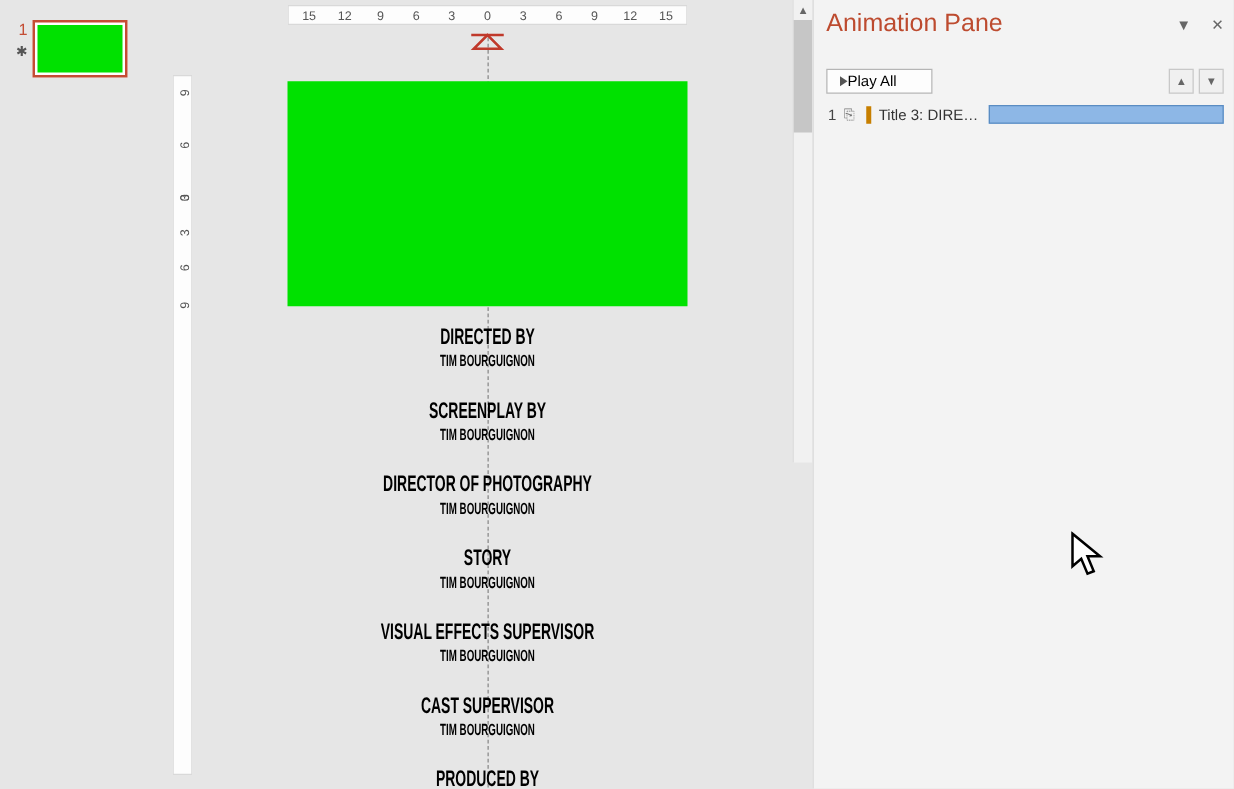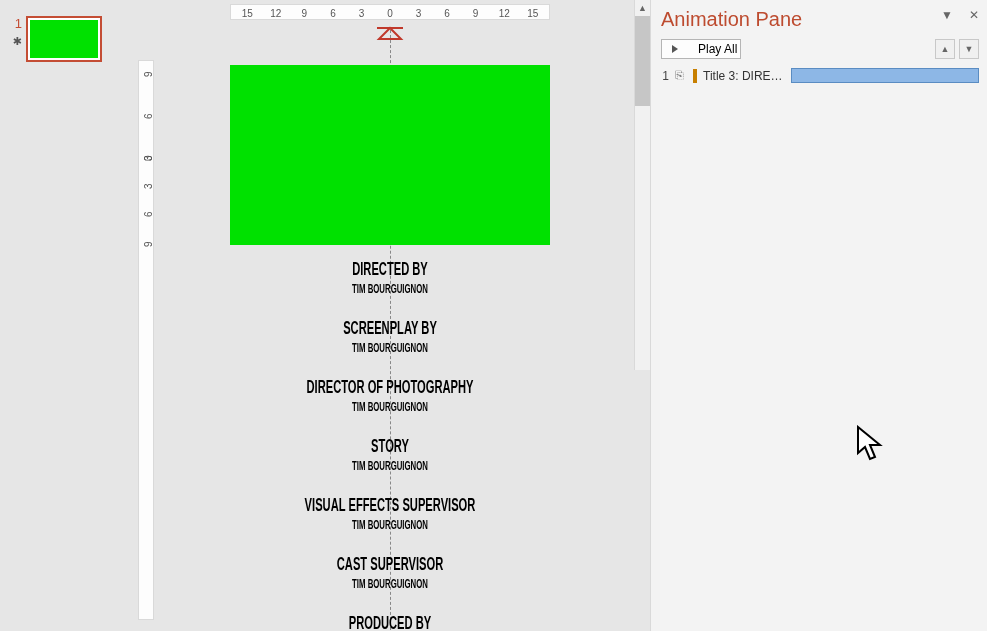--- a/index.html
+++ b/index.html
@@ -156,41 +156,41 @@
   }
   .anim-panel {
     width: 337px;
     background: #f3f3f3;
     border-left: 1px solid #d9d9d9;
     padding: 8px 8px 0 10px;
     position: relative;
   }
   .anim-header {
     display: flex;
-    align-items: flex-start;
+    align-items: center;
     justify-content: space-between;
-    margin-bottom: 8px;
+    margin-bottom: 24px;
   }
   .anim-title {
     color: #1f7a3a;
     font-size: 20px;
     font-weight: 400;
   }
   .anim-title { color: #2a8a3f; }
   .anim-header-icons { display: flex; gap: 16px; color: #666; font-size: 12px; }
   .anim-header-icons span { cursor: pointer; }
   .play-row { display: flex; align-items: center; gap: 4px; margin-bottom: 6px; }
   .play-btn {
     border: 1px solid #b5b5b5;
     background: #fdfdfd;
-    padding: 2px 3px 2px 10px;
+    padding: 2px 28px 2px 10px;
     font-size: 12px;
     display: flex;
     align-items: center;
-    gap: 20px;
+    gap: 0;
     cursor: pointer;
   }
   .play-btn .tri {
     width: 0; height: 0;
     border-left: 6px solid #555;
     border-top: 4px solid transparent;
     border-bottom: 4px solid transparent;
   }
   .spacer { flex: 1; }
   .reorder {

